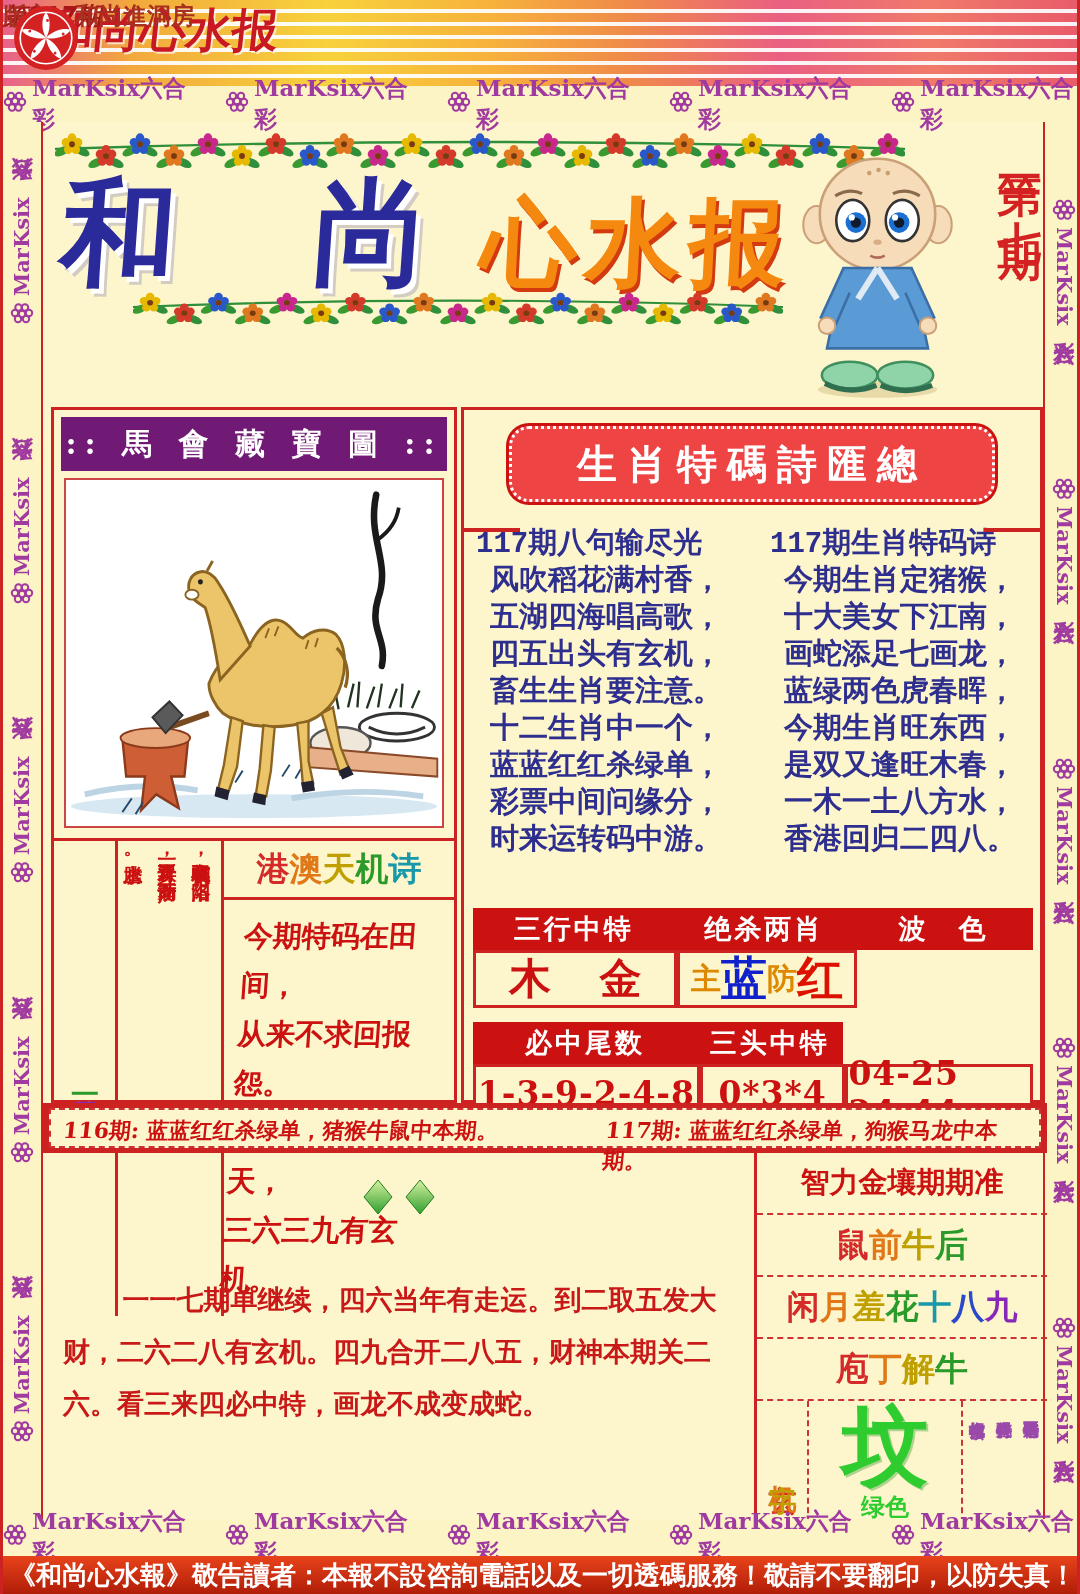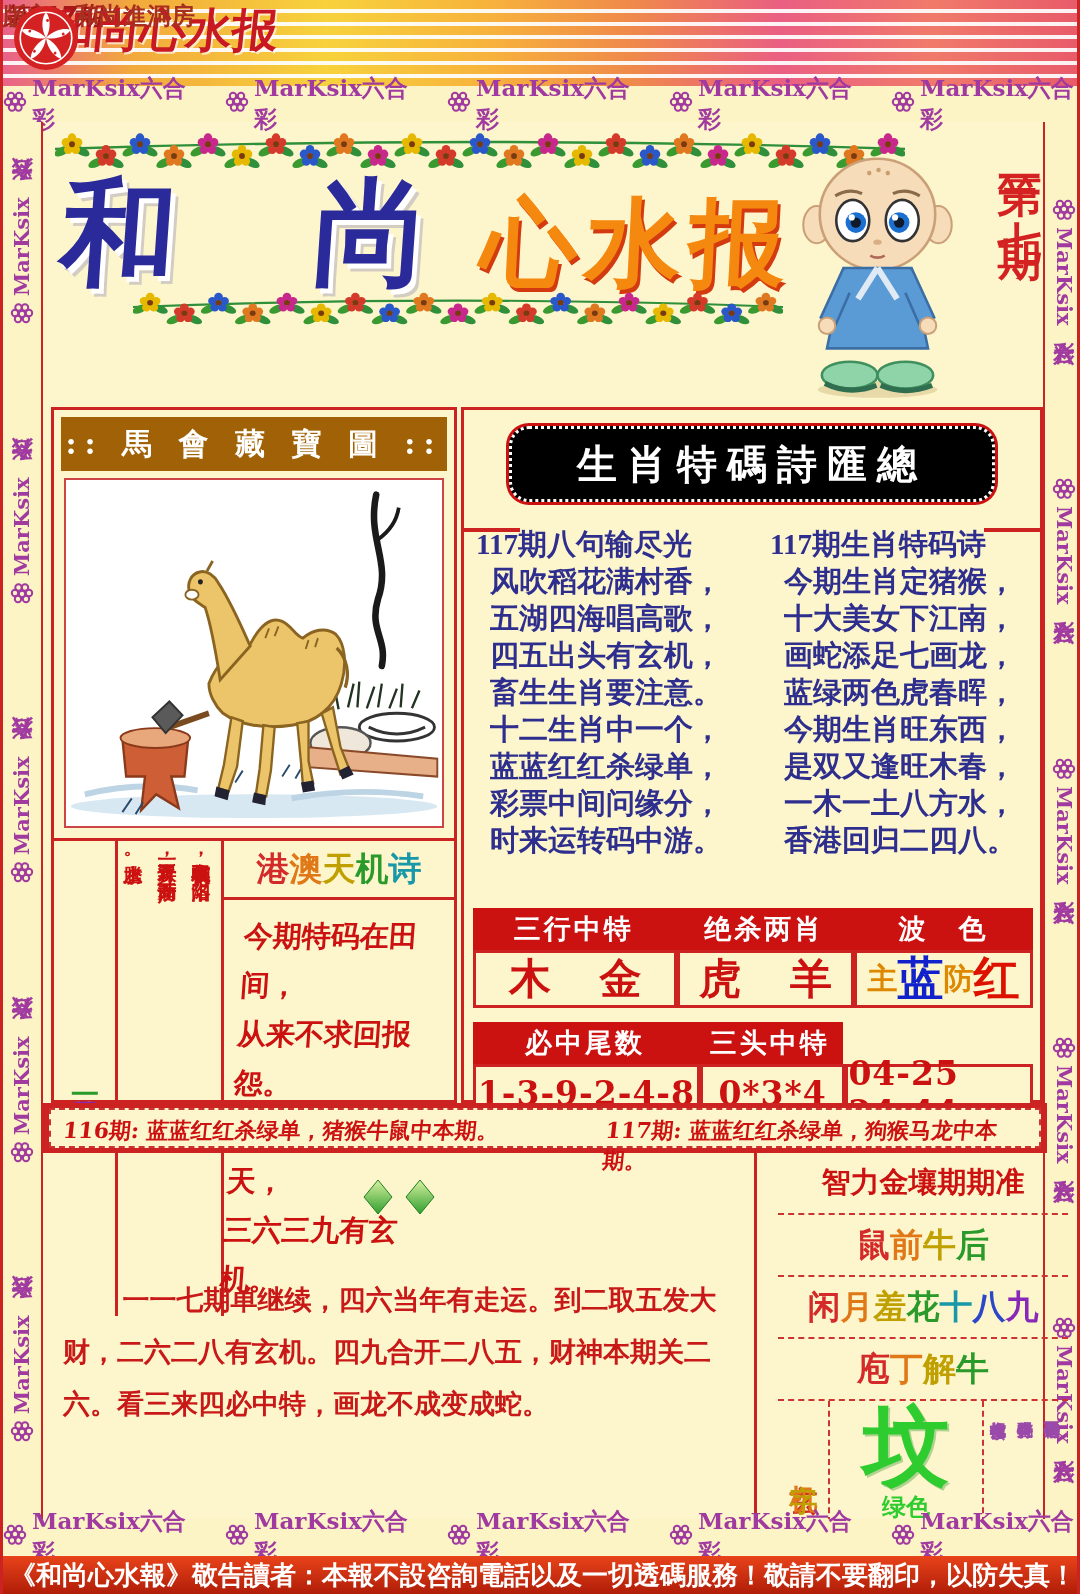--- a/index.html
+++ b/index.html
@@ -32,41 +32,41 @@
      font-family:"DejaVu Serif",serif;text-shadow:5px 5px 0 #ffffff,8px 8px 0 #2a2a9a33;transform:skewX(-4deg);}
   #title-orange{left:438px;top:58px;font-size:96px;font-weight:bold;color:#f5880f;letter-spacing:8px;
      font-family:"DejaVu Serif",serif;text-shadow:3px 4px 0 #d43a10;transform:skewX(-3deg);}
   #issue-v{left:948px;top:16px;height:340px;writing-mode:vertical-rl;font-size:44px;font-weight:bold;color:#d42222;letter-spacing:16px;font-family:"DejaVu Serif",serif;}
   .garland{overflow:hidden;}
   #gar-top{left:12px;top:6px;width:850px;height:42px;}
   #gar-bot{left:90px;top:166px;width:650px;height:38px;}
   #monk{left:742px;top:14px;width:185px;height:268px;}
   
   #lpanel{left:8px;top:285px;width:406px;height:696px;border:3px solid #cc2222;box-sizing:border-box;background:#fdf6cc;}
-  #tm-hd{margin:7px;height:54px;background:#a16207;color:#fff;display:flex;align-items:center;justify-content:center;
+  #tm-hd{margin:7px;height:54px;background:#701a75;color:#fff;display:flex;align-items:center;justify-content:center;
      font-size:30px;letter-spacing:8px;font-weight:bold;font-family:"DejaVu Serif",serif;}
   #camel-box{margin:2px 10px;height:346px;background:#fff;border:2px solid #cc4444;}
   #camel-box svg{width:100%;height:100%;}
   #lgrid{position:absolute;left:0;right:0;bottom:0;top:428px;border-top:3px solid #cc2222;display:grid;grid-template-columns:64px 106px 1fr;}
   #huang-col{border-right:3px solid #cc2222;writing-mode:vertical-rl;display:flex;align-items:center;justify-content:center;
      font-size:28px;font-weight:bold;line-height:30px;font-family:"DejaVu Serif",serif;}
   #note-col{border-right:3px solid #cc2222;writing-mode:vertical-rl;font-size:19px;line-height:34px;color:#cc1111;
      font-weight:bold;white-space:pre-line;padding:8px 2px;box-sizing:border-box;font-family:"DejaVu Serif",serif;}
   #gangao-hd{height:56px;border-bottom:3px solid #cc2222;display:flex;align-items:center;justify-content:center;
      font-size:33px;font-weight:bold;font-family:"DejaVu Serif",serif;}
   #gangao-poem{padding:12px 8px;font-size:29px;font-weight:bold;color:#cc1111;line-height:49px;font-family:"DejaVu Serif",serif;transform:skewX(-4deg);}
   
   #rpanel{left:418px;top:285px;width:582px;height:696px;border:3px solid #cc2222;box-sizing:border-box;background:#fdf6cc;}
-  #banner{margin:16px auto 0;width:486px;height:76px;background:#000000;border-radius:20px;border:3px dotted #fff;
+  #banner{margin:16px auto 0;width:486px;height:76px;background:#ef4444;border-radius:20px;border:3px dotted #fff;
      box-shadow:0 0 0 3px #cc1111;box-sizing:border-box;display:flex;align-items:center;justify-content:center;
      color:#fff;font-size:40px;font-weight:bold;letter-spacing:10px;font-family:"DejaVu Serif",serif;}
   .bn-line{top:118px;height:4px;background:#cc2222;}
   #bn-l{left:0;width:56px;} #bn-r{right:0;width:56px;}
   #poems{display:flex;margin-top:24px;}
-  .pcol{width:50%;font-size:29px;font-weight:bold;color:#2e2e8e;line-height:37px;font-family:Liberation Serif, serif;}
+  .pcol{width:50%;font-size:29px;font-weight:bold;color:#2e2e8e;line-height:37px;font-family:Liberation Mono, monospace;}
   #pcol-l{padding-left:12px;} #pcol-r{padding-left:24px;}
   .pcol div:not(:first-child){padding-left:14px;}
   .ztable{position:absolute;left:9px;width:560px;}
   #zt1{top:498px;} #zt2{top:612px;}
   .trow{display:flex;}
   .th{background:#cc1111;color:#fff;font-size:27px;font-weight:bold;height:42px;display:flex;align-items:center;justify-content:center;letter-spacing:3px;}
   .tv{border:3px solid #cc2222;background:#fdf6cc;height:58px;display:flex;align-items:center;justify-content:center;
       font-size:42px;font-weight:bold;color:#cc1111;font-family:"DejaVu Serif",serif;box-sizing:border-box;}
   .w1{width:36%;} .w2{width:32%;} .w3{width:32%;}
   .v1{width:36.5%;} .v2{width:31.5%;} .v3{width:32%;}
@@ -76,21 +76,21 @@
   
   #results{left:0;top:981px;width:1004px;height:50px;background:#cc2222;padding:5px 6px;box-sizing:border-box;}
   #results-in{height:100%;background:#fdf6cc;border:2px dashed #cc3333;position:relative;box-sizing:border-box;}
   .res-txt{position:absolute;top:6px;font-size:22px;font-weight:bold;color:#cc1111;font-family:"DejaVu Serif",serif;transform:skewX(-6deg);}
   #res-l{left:1.2%;} #res-r{left:56%;}
   
   #bleft{left:0;top:1031px;width:714px;height:366px;border-right:3px solid #cc2222;box-sizing:border-box;}
   #pj-hd{margin-top:26px;display:flex;justify-content:center;align-items:center;gap:12px;font-size:37px;font-weight:bold;font-family:"DejaVu Serif",serif;}
   #pj-par{margin:52px 20px 0;font-size:27px;line-height:52px;color:#c81818;font-weight:bold;text-indent:2.2em;font-family:Liberation Mono, monospace;}
   
-  #bright{left:714px;top:1031px;width:290px;height:366px;display:flex;flex-direction:column;box-sizing:border-box;margin-left:21px;}
+  #bright{left:714px;top:1031px;width:290px;height:366px;display:flex;flex-direction:column;box-sizing:border-box;}
   .br-row{border-bottom:2px dashed #cc3333;display:flex;align-items:center;justify-content:center;font-weight:bold;height:60px;flex:0 0 auto;}
   #br1{color:#cc1111;font-size:29px;font-family:"DejaVu Serif",serif;}
   .br-rb{font-size:33px;font-family:"DejaVu Serif",serif;}
   #xuanji{flex:1;display:grid;grid-template-columns:52px 1fr 86px;}
   #xz-label{border-right:2px dashed #cc3333;writing-mode:vertical-rl;font-size:28px;font-weight:bold;display:flex;align-items:center;justify-content:center;font-family:"DejaVu Serif",serif;}
   #xz-center{text-align:center;}
   #xz-char{font-size:86px;line-height:90px;font-weight:bold;color:#2ecc2e;text-shadow:2px 2px 0 #1a8a1a55;font-family:"DejaVu Serif",serif;}
   #xz-color{font-size:24px;font-weight:bold;color:#2ecc2e;font-family:"DejaVu Serif",serif;}
   #xz-note{border-left:2px dashed #cc3333;writing-mode:vertical-rl;font-size:16px;line-height:27px;color:#9a4aaa;font-weight:bold;white-space:pre-line;padding:8px 2px;box-sizing:border-box;}
   
@@ -852,21 +852,20 @@
       </div>
 
       <div id="zt1" class="ztable">
         <div class="trow">
           <div class="th w1">三行中特</div>
           <div class="th w2">绝杀两肖</div>
           <div class="th w3">波　色</div>
         </div>
         <div class="trow" style="gap:0;">
           <div class="tv v1" style="word-spacing:34px;">木 金</div>
-          <div class="tv v2" style="word-spacing:34px;">虎 羊</div>
           <div class="tv v3" id="bose">
               <span style="color: rgb(221, 136, 0);">主</span>
               <span style="color: rgb(17, 34, 204);">蓝</span>
               <span style="color: rgb(221, 136, 0);">防</span>
               <span style="color: rgb(221, 17, 0);">红</span>
             </div>
         </div>
       </div>
 
       <div id="zt2" class="ztable">

